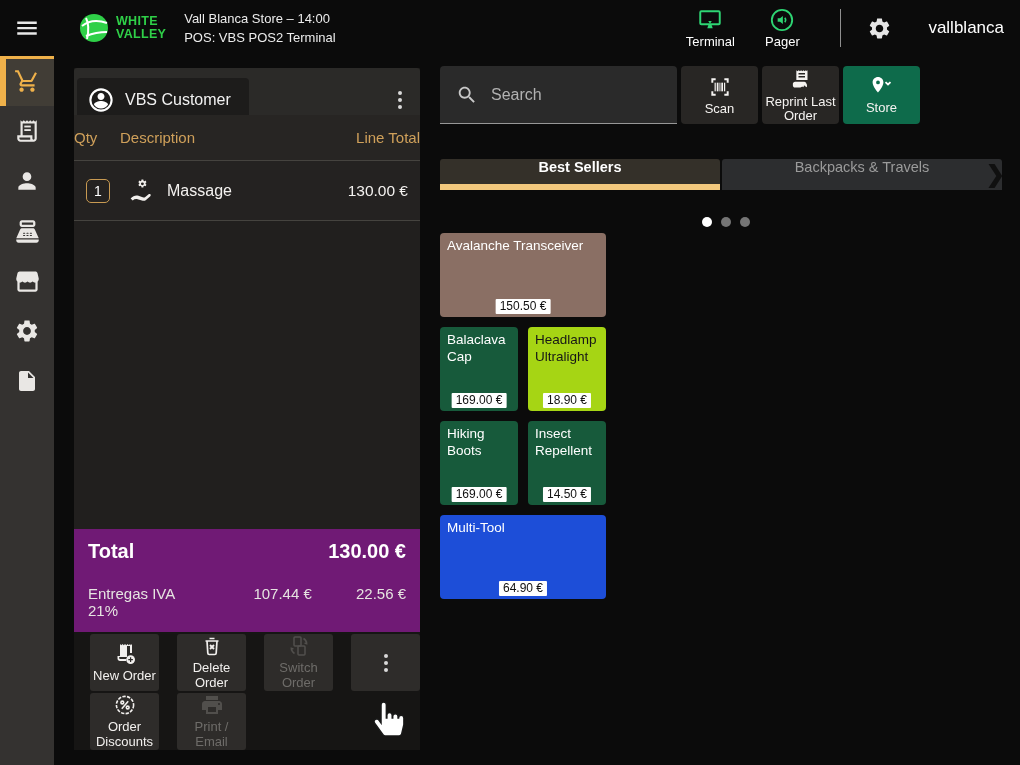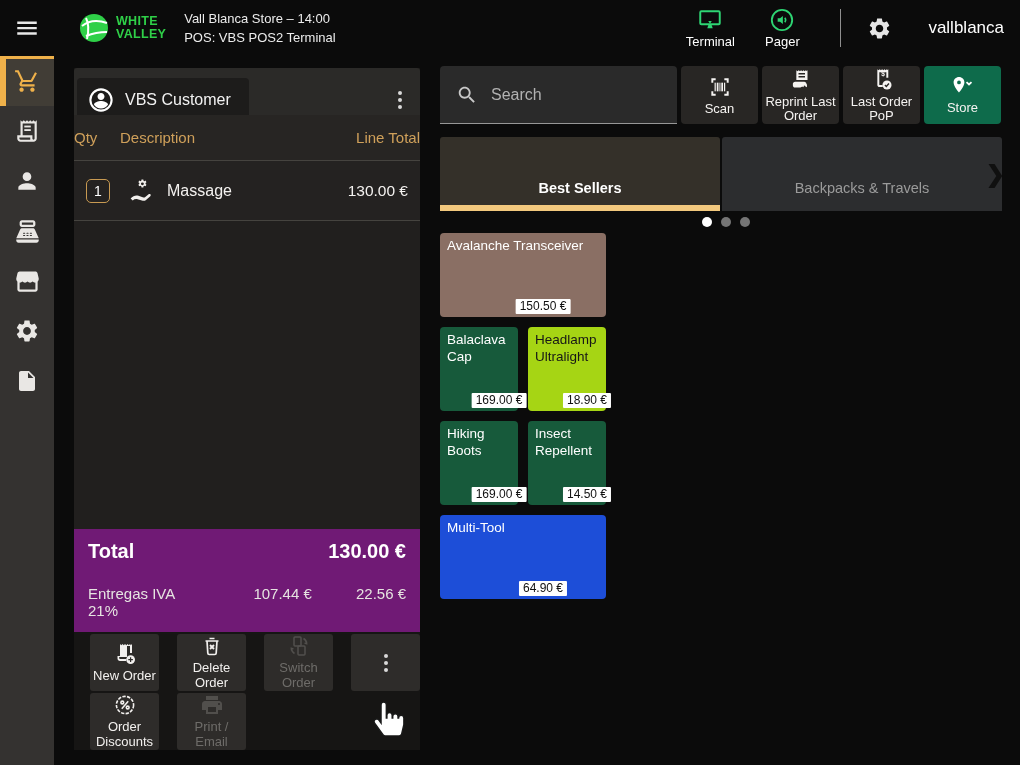--- a/index.html
+++ b/index.html
@@ -59,33 +59,33 @@
   .act.pay { grid-column:3 / 5; background:#f4ca7d; color:#141414; border-radius:4px; }
 
   
   .catalog { position:absolute; left:440px; top:66px; width:572px; }
   .cat-toolbar { display:flex; gap:4px; height:58px; }
   .search-box { width:237px; background:#2a2a2a; border-radius:4px 4px 0 0; border-bottom:1px solid #979797; display:flex; align-items:center; padding-left:16px; gap:13px; }
   .search-box input { background:transparent; border:none; outline:none; color:#d6d6d6; font-size:16px; width:160px; font-family:"Liberation Sans", sans-serif; }
   .search-box input::placeholder { color:#b2b2b2; opacity:1; }
   .tbtn { width:77px; background:#282624; border-radius:4px; color:#f5f3f1; font-size:13px; display:flex; flex-direction:column; align-items:center; justify-content:center; gap:2px; line-height:1.1; text-align:center; cursor:pointer; }
   .tbtn.store { background:#0e6b4b; }
-  .tabs { margin-top:13px; display:flex; gap:2px; height:74px; position:relative; }
+  .tabs { margin-top:13px; display:flex; gap:2px; height:74px; position:relative;align-items:center; }
   .tab { width:280px; display:flex; align-items:flex-end; justify-content:center; padding-bottom:15px; font-size:14.5px; position:relative; border-radius:3px 3px 0 0; cursor:pointer; }
   .tab.active { background:#343029; color:#fff; font-weight:bold; }
   .tab.active::after { content:""; position:absolute; left:0; bottom:0; width:100%; height:6px; background:#f2c87d; }
   .tab.inactive { background:#2c2d2f; color:#9b9b9b; }
   .tabs-next { position:absolute; right:7px; top:24px; color:#101010; font-size:23px; font-weight:bold; cursor:pointer; }
   .dots { height:22px; display:flex; align-items:center; justify-content:center; gap:9px; }
   .dot { width:10px; height:10px; border-radius:50%; background:#757575; cursor:pointer; }
   .dot.active { background:#fff; }
   .pgrid { width:176px; display:grid; grid-template-columns:repeat(2,78px); grid-auto-rows:84px; gap:10px; }
   .tile { position:relative; border-radius:4px; padding:5px 7px; font-size:13.5px; line-height:1.25; cursor:pointer; }
   .tile.span2 { grid-column:1 / 3; }
-  .tile .price { position:absolute; bottom:3px; left:50%; transform:translateX(-50%); background:#ffffff; color:#111; font-size:12px; padding:0 4px; white-space:nowrap; border-radius:1px;margin-left:20px; }
+  .tile .price { position:absolute; bottom:3px; left:50%; transform:translateX(-50%); background:#ffffff; color:#111; font-size:12px; padding:0 4px; white-space:nowrap; border-radius:1px; }
 
   
   .cursor { position:absolute; left:374px; top:702px; z-index:50; pointer-events:none; }
 </style>
 </head>
 <body>
 
 <div class="topbar">
   <svg class="hamburger" width="26" height="26" viewBox="0 0 24 24" fill="currentColor">
       <path d="M3 6h18v2.2H3zM3 11h18v2.2H3zM3 16h18v2.2H3z"></path>
@@ -284,29 +284,20 @@
       <span>Scan</span>
     </div>
     <div class="tbtn">
       <svg width="26" height="26" viewBox="0 0 24 24" fill="currentColor">
           <path d="M16.5 3 15.4 4 14.3 3l-1.1 1L12.1 3 11 4 9.9 3 8.8 4 7.7 3v9H18V3l-.8.7-.7-.7zM9.7 5.5h6v1.4h-6V5.5zm0 2.8h6v1.4h-6V8.3z"></path>
           <path d="M6.5 13.5h8.5c1.1 0 2 .9 2 2v1.5h-2.2l-3.3 2H6.5c-1.1 0-2-.9-2-2v-1.5c0-1.1.9-2 2-2z"></path>
           <path d="M17.5 17.3l-2.5 1.5v-3l2.5 1.5zm-3 0l-2.5 1.5v-3l2.5 1.5z" transform="rotate(180 14.75 17.3)"></path>
         </svg>
       <span>Reprint Last Order</span>
     </div>
-    <div class="tbtn">
-      <svg width="26" height="26" viewBox="0 0 24 24" fill="currentColor">
-          <path d="M16.5 2 15.4 3 14.3 2l-1.1 1L12.1 2 11 3 9.9 2 8.8 3 7.7 2v14.5c0 1.1.9 2 2 2h3v-1.8h-3c-.1 0-.2-.1-.2-.2V4.8H16V10h1.8V2l-.7.7-.6-.7z"></path>
-          <text x="13" y="8.6" font-size="6" text-anchor="middle" font-weight="bold" stroke="none">$</text>
-          <circle cx="16.6" cy="16.6" r="4.2"></circle>
-          <path d="M14.7 16.6l1.3 1.3 2.4-2.6" stroke="#282624" stroke-width="1.3" fill="none"></path>
-        </svg>
-      <span>Last Order PoP</span>
-    </div>
     <div class="tbtn store">
       <svg width="30" height="24" viewBox="0 0 30 24" fill="#fff">
           <path d="M11 2c-3 0-5.4 2.4-5.4 5.4C5.6 11.4 11 17.5 11 17.5s5.4-6.1 5.4-10.1C16.4 4.4 14 2 11 2zm0 7.3a1.9 1.9 0 1 1 0-3.8 1.9 1.9 0 0 1 0 3.8z"></path>
           <path d="M18.5 7.2l2.5 2.3 2.5-2.3" fill="none" stroke="#fff" stroke-width="1.8"></path>
         </svg>
       <span>Store</span>
     </div>
   </div>
 
   <div class="tabs">

